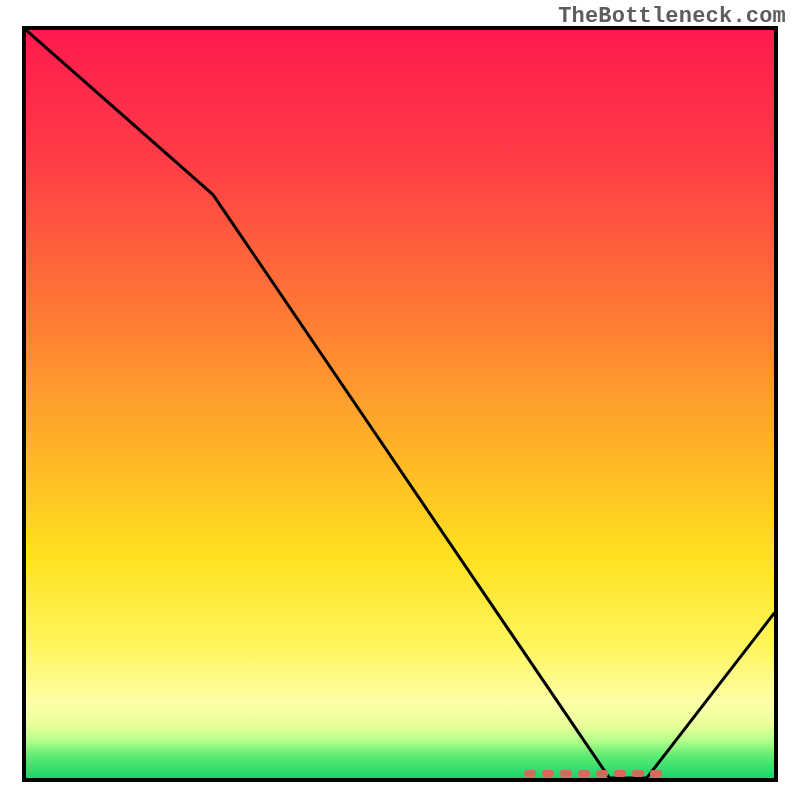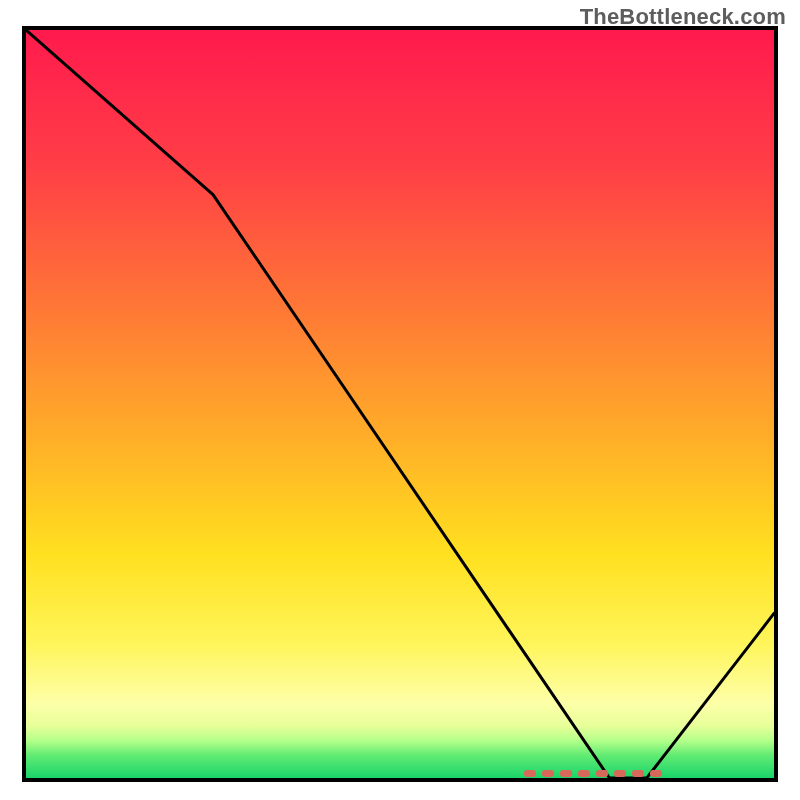--- a/index.html
+++ b/index.html
@@ -8,20 +8,21 @@
     width: 800px;
     height: 800px;
     overflow: hidden;
     background: #ffffff;
     font-family: Arial, Helvetica, sans-serif;
   }
   .container {
     position: relative;
     width: 800px;
     height: 800px;
+    font-family: Liberation Mono, monospace;
   }
   .watermark {
     position: absolute;
     top: 4px;
     right: 14px;
     font-size: 22px;
     font-weight: bold;
     color: #5d5d5d;
     letter-spacing: 0.2px;
     z-index: 3;

